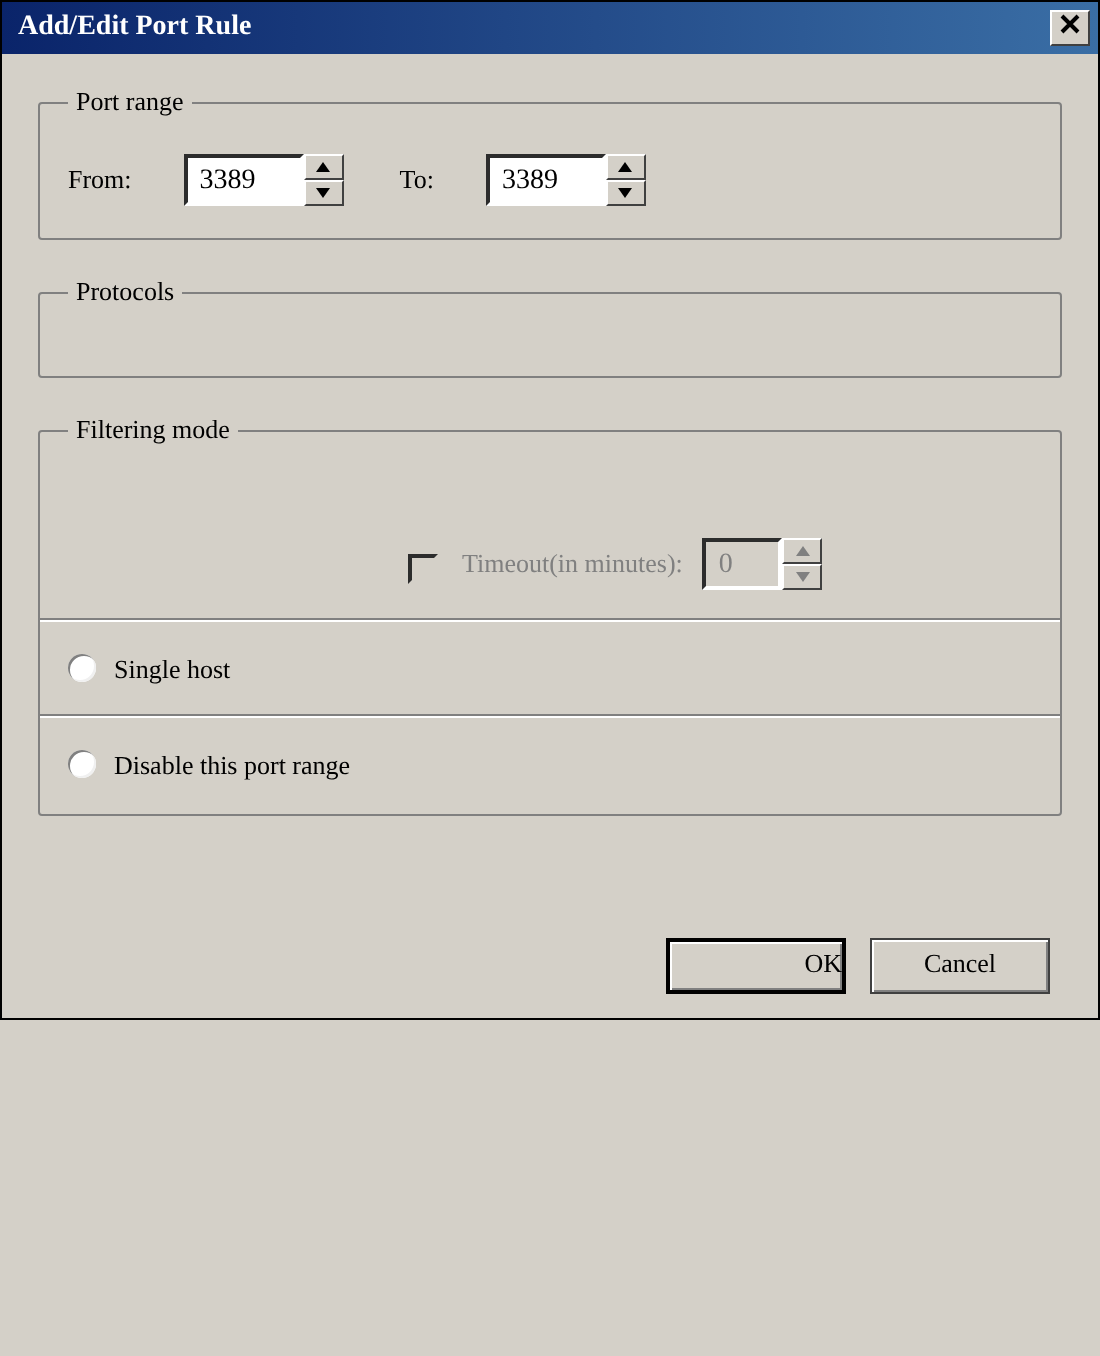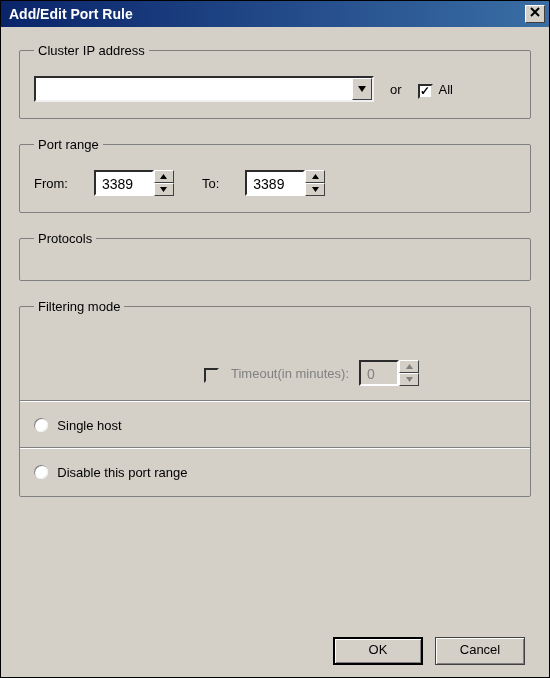--- a/index.html
+++ b/index.html
@@ -9,25 +9,26 @@
     background: #d4d0c8;
     font-family: Tahoma, Arial, sans-serif;
     font-size: 12px;
     color: #000;
     width: 550px;
     height: 678px;
     overflow: hidden;
   }
   .window {
     width: 550px;
-    height: 678px;
+    height: 510px;
     background: #d4d0c8;
     border: 1px solid #000;
     display: flex;
     flex-direction: column;
+    font-family: Liberation Serif, serif;
   }
   .titlebar {
     background: linear-gradient(to right, #0a246a, #3a6ea5);
     color: #fff;
     font-weight: bold;
     font-size: 14px;
     height: 26px;
     display: flex;
     align-items: center;
     padding: 0 4px 0 8px;
@@ -216,53 +217,38 @@
     font-family: inherit;
     font-size: 13px;
     text-align: center;
     line-height: 24px;
     cursor: default;
   }
   .btn.default {
     border: 2px solid #000;
     box-shadow: inset 1px 1px 0 #fff, inset -1px -1px 0 #808080;
     line-height: 22px;
+    text-align: right;
   }
 </style>
 </head>
 <body>
 
 <div class="window">
   <div class="titlebar">
     <span class="title">Add/Edit Port Rule</span>
     <div class="close-btn">
       <svg viewBox="0 0 10 10" width="10" height="10">
           <path d="M1 1 L9 9 M9 1 L1 9" stroke="#000" stroke-width="2"></path>
         </svg>
     </div>
   </div>
 
   <div class="client">
 
-    <fieldset class="bigspace">
-      <legend>Cluster IP address</legend>
-      <div class="row">
-        <div class="dropdown sunken">
-          <div class="dd-text"></div>
-          <div class="dd-btn">
-            <svg viewBox="0 0 8 6">
-                <polygon points="0,0 8,0 4,6" fill="#000"></polygon>
-              </svg>
-          </div>
-        </div>
-        <span class="or-label">or</span>
-        <span class="checkbox checked"></span>
-        <span class="radio-label">All</span>
-      </div>
-    </fieldset>
 
     <fieldset class="bigspace">
       <legend>Port range</legend>
       <div class="row gap16">
         <span class="fieldlabel">From:</span>
         <div class="spinner">
           <div class="spin-text">3389</div>
           <div class="spin-btns">
             <div class="spin-up">
                 <svg viewBox="0 0 7 5">

